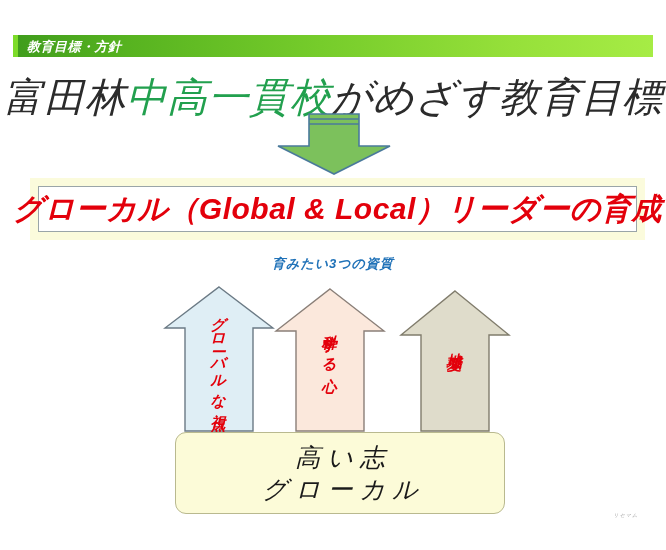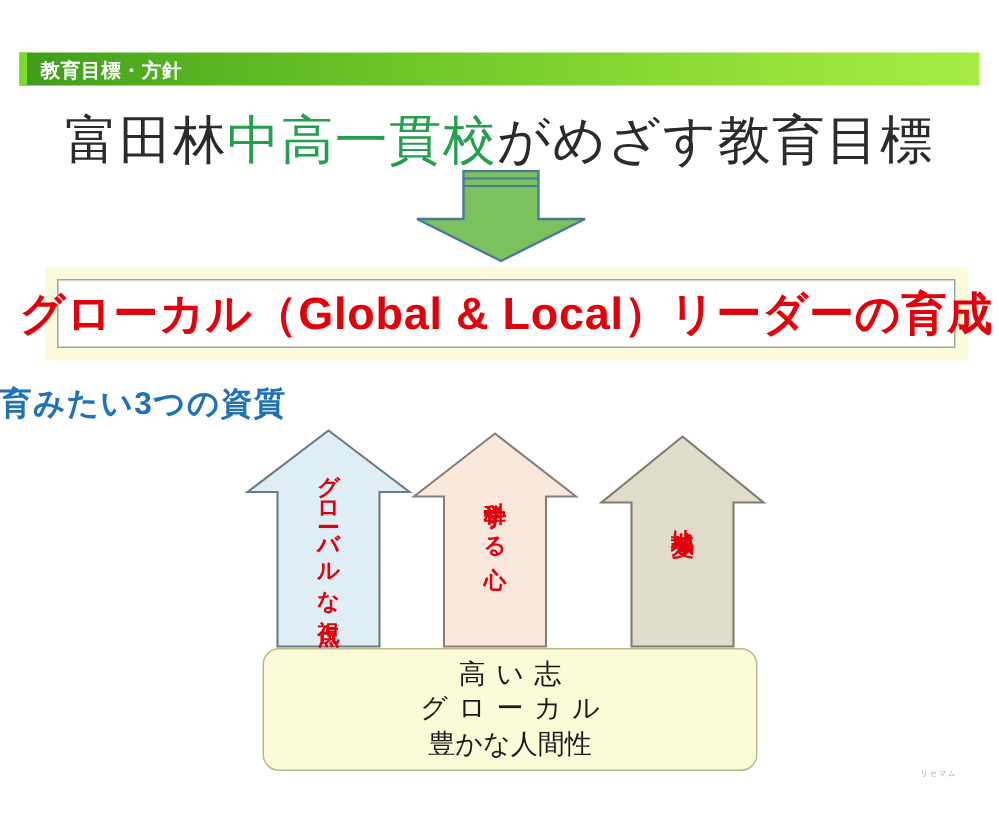--- a/index.html
+++ b/index.html
@@ -13,20 +13,21 @@
     position: relative;
     overflow: hidden;
     font-family: "Liberation Sans", "DejaVu Sans", sans-serif;
   }
   #slide {
     position: absolute;
     left: 0; top: 0;
     width: 568px;
     height: 550px;
     background: #ffffff;
+    font-style: italic;
   }
 
   
   .header-bar {
     position: absolute;
     left: 13px;
     top: 35px;
     width: 640px;
     height: 22px;
     background: linear-gradient(to right, #3f9c1c 0%, #57b320 18%, #76cc2b 48%, #96e03a 78%, #a6ec45 100%);
@@ -53,21 +54,21 @@
     white-space: nowrap;
   }
 
   
   .main-title {
     position: absolute;
     left: 0;
     top: 70px;
     width: 666px;
     text-align: center;
-    font-size: 35px;
+    font-size: 40px;
     color: #2b2b2b;
     letter-spacing: 1px;
     white-space: nowrap;
   }
   .main-title .hl {
     color: #22a04e;
   }
 
   
   .down-arrow {
@@ -108,22 +109,22 @@
     letter-spacing: 0.5px;
     white-space: nowrap;
   }
 
   
   .sub-title {
     position: absolute;
     left: 0;
     top: 255px;
     width: 666px;
-    text-align: left;
-    font-size: 21px;
+    text-align: center;
+    font-size: 13px;
     font-weight: bold;
     color: #2072b8;
     letter-spacing: 1px;
     white-space: nowrap;
   }
 
   
   .quality-arrow {
     position: absolute;
   }
@@ -151,21 +152,21 @@
     border: 1px solid #b9b98f;
     border-radius: 11px;
     box-sizing: border-box;
     display: flex;
     flex-direction: column;
     align-items: center;
     justify-content: center;
   }
   .base-line {
     color: #1a1a1a;
-    font-size: 18px;
+    font-size: 25px;
     line-height: 1.28;
     white-space: nowrap;
   }
   .base-line.spaced { letter-spacing: 7px; padding-left: 7px; }
 
   
   .logo {
     position: absolute;
     left: 536px;
     top: 512px;
@@ -236,20 +237,19 @@
   <div class="quality-arrow" style="left:399px; top:289px; width:112px; height:144px;">
     <svg width="112" height="144" viewBox="0 0 112 144" xmlns="http://www.w3.org/2000/svg">
       <polygon points="56,2 110,46 90,46 90,142 22,142 22,46 2,46" fill="#dfdccb" stroke="#807c6c" stroke-width="1.4"></polygon>
     </svg>
     <div class="arrow-label" style="left:48px; top:52px;">地域愛</div>
   </div>
 
   <div class="base-box">
     <div class="base-line spaced">高い志</div>
     <div class="base-line spaced">グローカル</div>
-    <div class="base-line">豊かな人間性</div>
   </div>
 
   <div class="logo">
     <div class="logo-sub">リセマム</div>
   </div>
 
 </div>
 
 </body></html>

